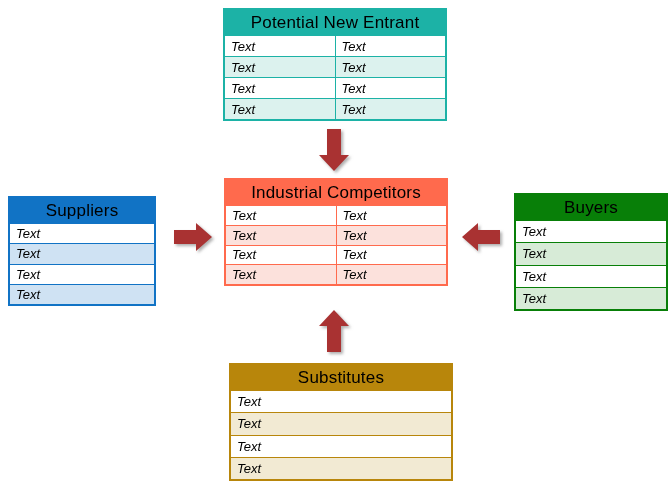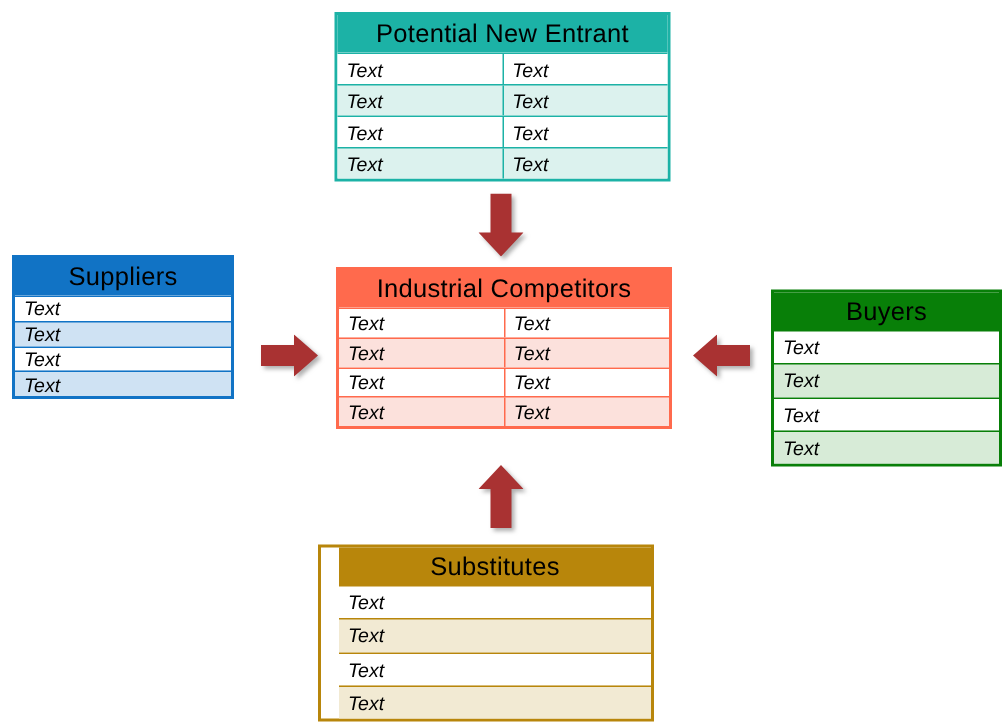--- a/index.html
+++ b/index.html
@@ -51,24 +51,24 @@
 
   
   .c-teal   { --c: var(--teal,   #1CB2A6); --light: var(--teal-light,   #DCF2EE); }
   .c-blue   { --c: var(--blue,   #1173C5); --light: var(--blue-light,   #CFE2F3); }
   .c-tomato { --c: var(--tomato, #FF6A4D); --light: var(--tomato-light, #FCE1DC); }
   .c-green  { --c: var(--green,  #087F08); --light: var(--green-light,  #D7EBD7); }
   .c-gold   { --c: var(--gold,   #B8860B); --light: var(--gold-light,   #F2EAD3); }
 
   
   .pos-top    { left: 223px; top: 8px;   width: 224px; height: 113px; }
-  .pos-left   { left: 8px;   top: 170px; width: 148px; height: 96px; }
+  .pos-left   { left: 8px;   top: 196px; width: 148px; height: 110px; }
   .pos-center { left: 224px; top: 178px; width: 224px; height: 108px; }
   .pos-right  { left: 514px; top: 193px; width: 154px; height: 118px; }
-  .pos-bottom { left: 212px; top: 363px; width: 224px; height: 118px; padding-left: 12px; }
+  .pos-bottom { left: 229px; top: 363px; width: 224px; height: 118px; }
 
   
   .arrow {
     position: absolute;
     filter: drop-shadow(2px 2px 1.5px rgba(110,110,110,0.55));
   }
   .arrow polygon { fill: var(--arrow, #A93232); }
   .arrow-down  { left: 319px; top: 129px; }
   .arrow-up    { left: 319px; top: 310px; }
   .arrow-right { left: 174px; top: 223px; }

